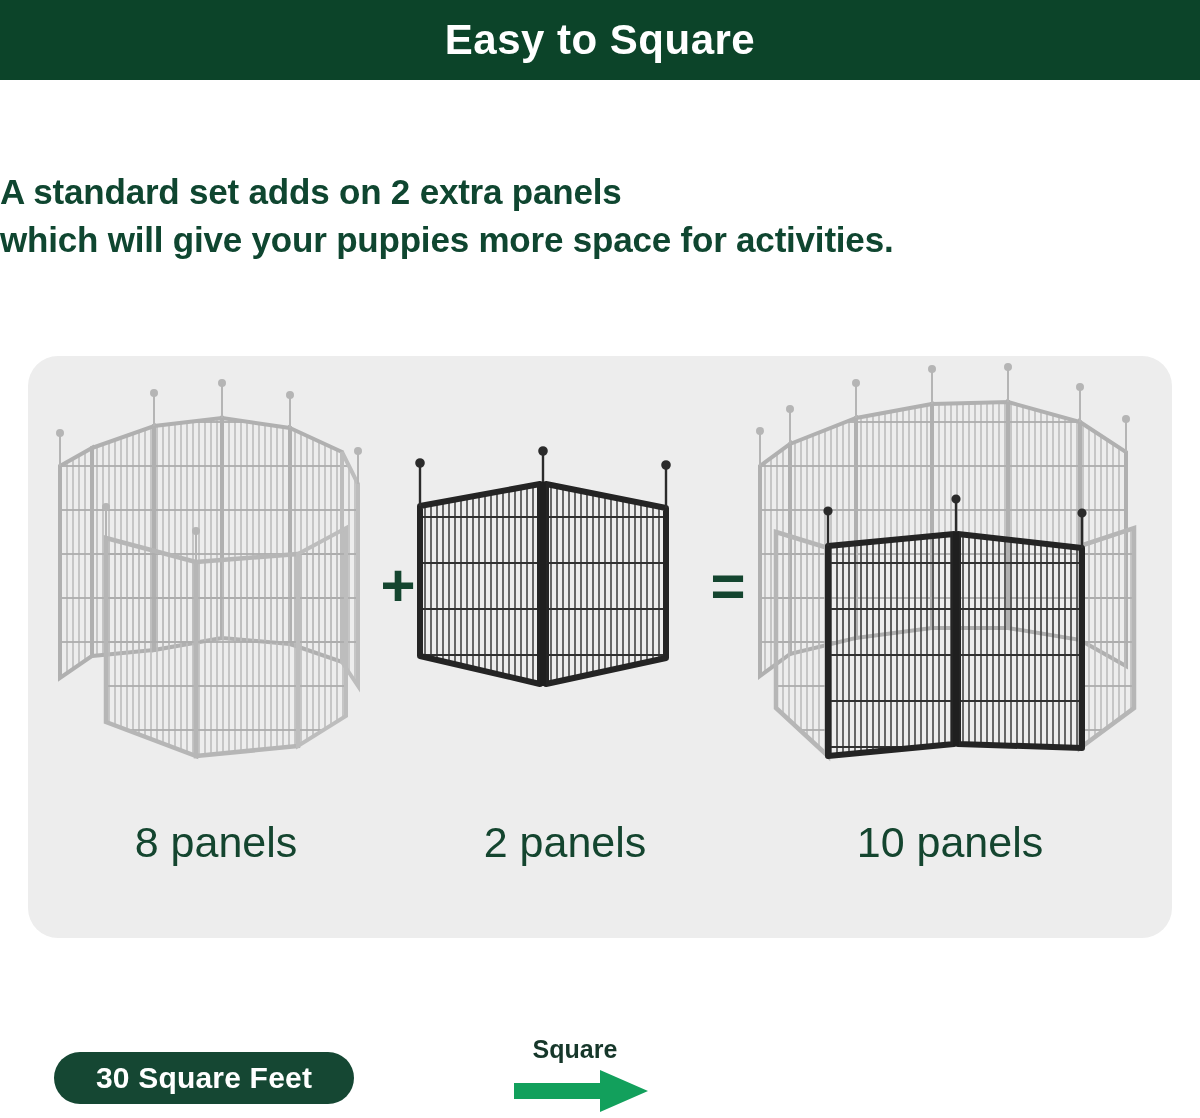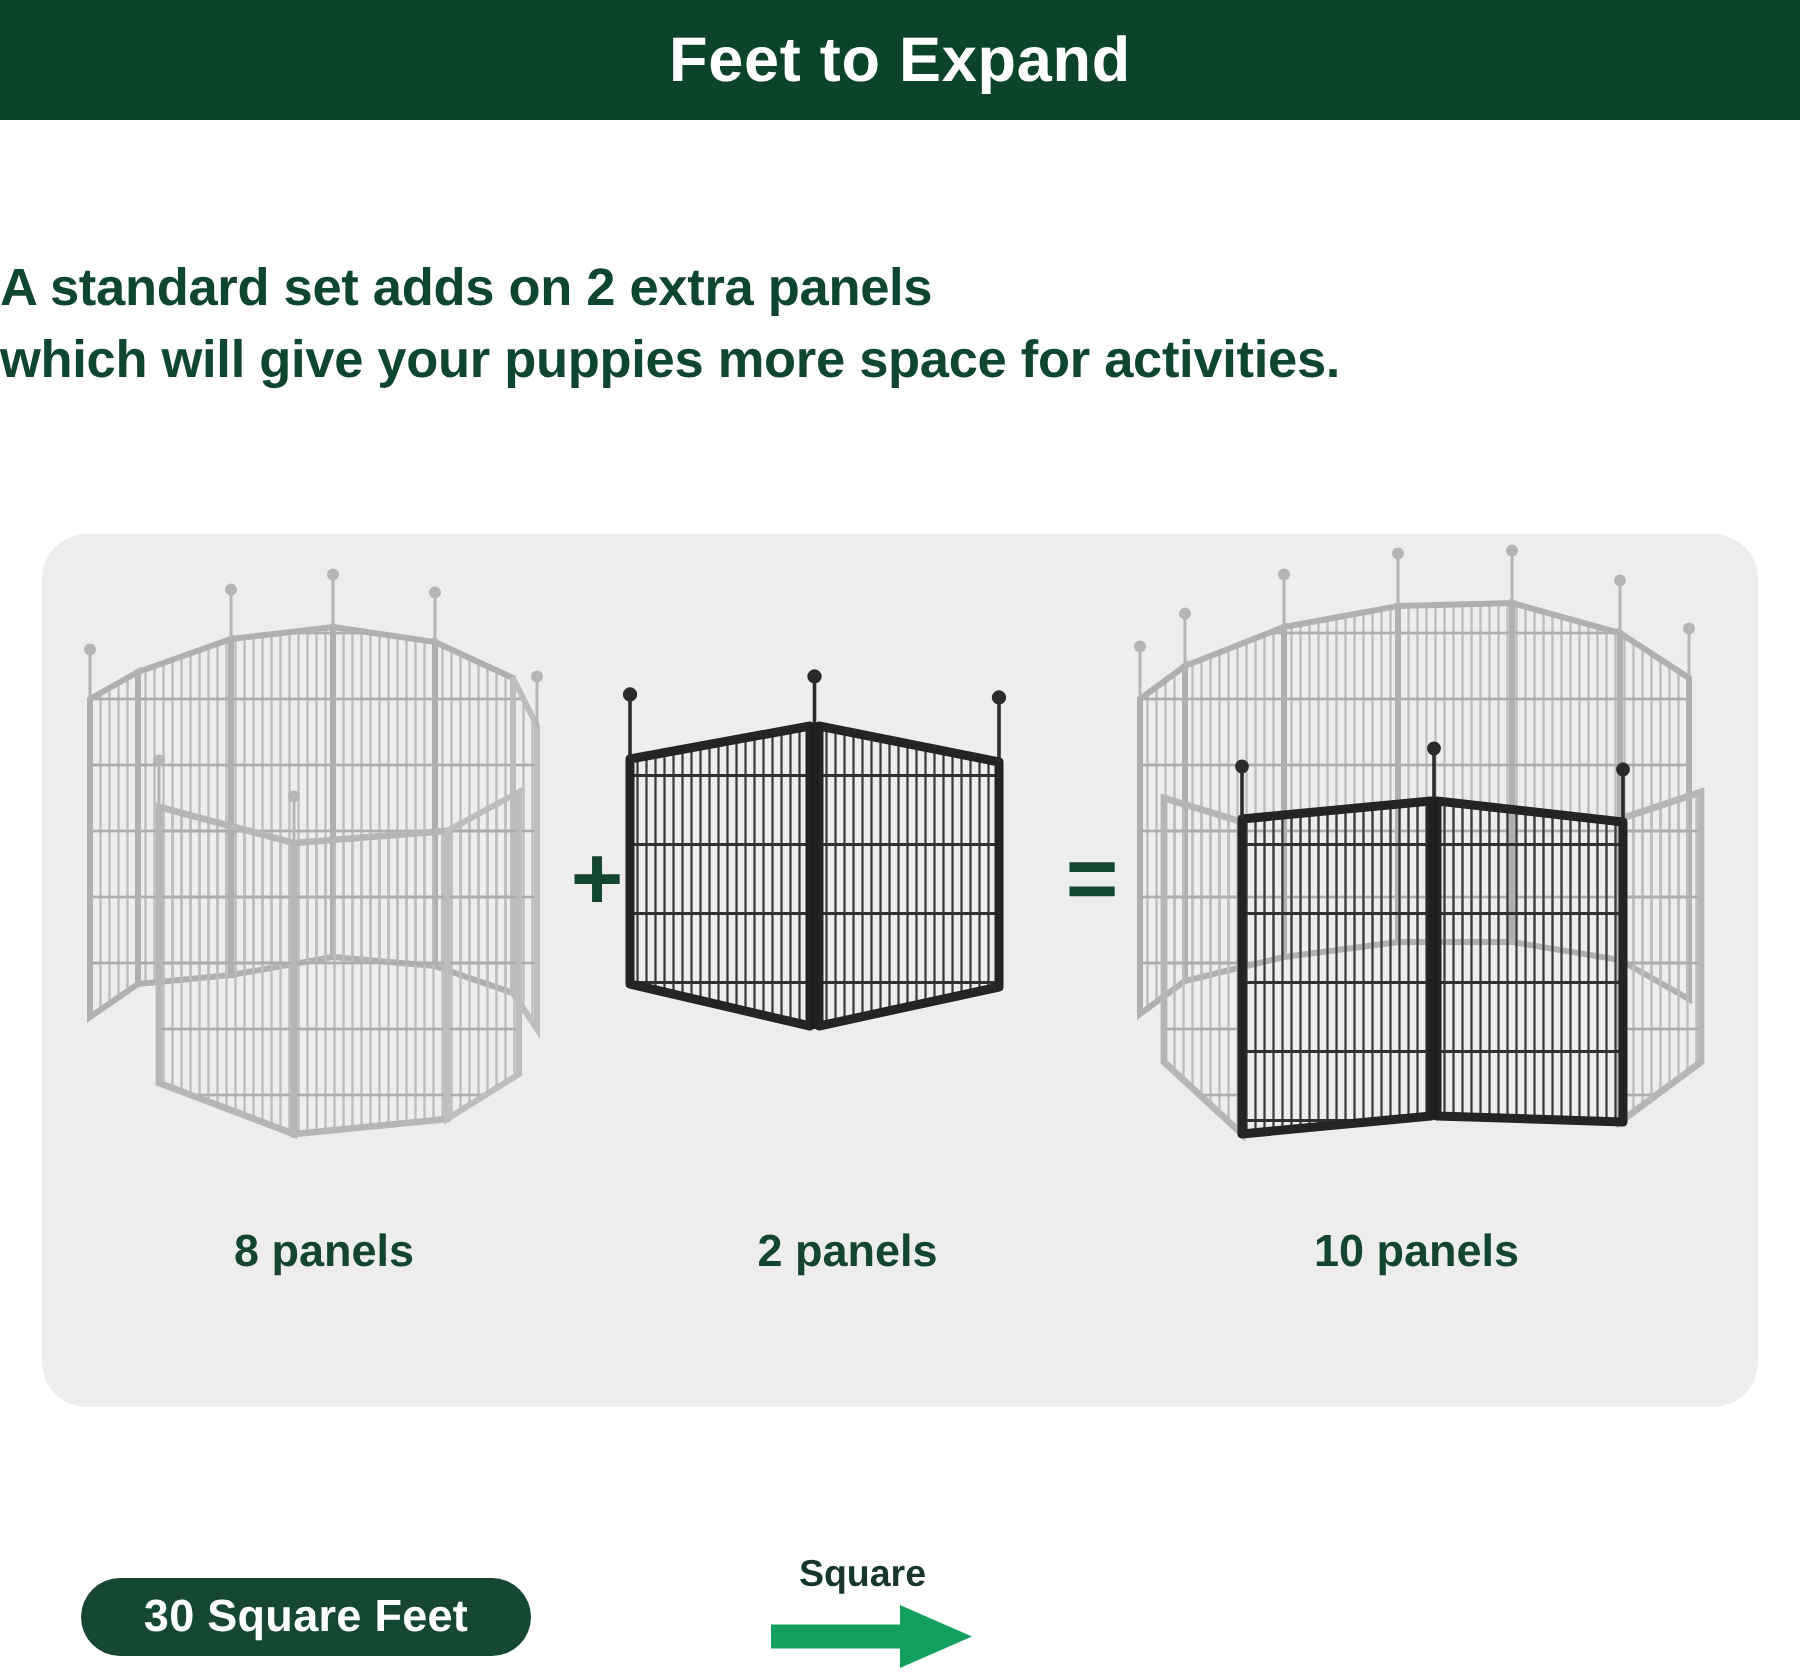--- a/index.html
+++ b/index.html
@@ -67,27 +67,27 @@
   }
   .op-plus  { left:348px; top:200px; width:44px; text-align:center;}
   .op-equal { left:676px; top:200px; width:48px; text-align:center;}
 
   .panel-captions{
     position:absolute; left:0; top:462px; width:1144px; height:70px;
   }
   .caption{
     position:absolute; top:0;
     color:#14452f;
-    font-size:30px;
-    font-weight:bold;
+    font-size:43px;
+    font-weight:normal;
     white-space:nowrap;
   }
   .cap-8  { left:68px;  width:240px; text-align:center;}
   .cap-2  { left:437px; width:200px; text-align:center;}
-  .cap-10 { left:848px; width:252px; text-align:left;}
+  .cap-10 { left:796px; width:252px; text-align:center;}
 
   
   .footer{
     position:absolute; left:0; top:1036px; width:1200px; height:82px;
   }
   .badge{
     position:absolute; top:16px;
     height:52px;
     background:#154733;
     border-radius:26px;
@@ -114,21 +114,21 @@
     white-space:nowrap;
   }
   .expand-arrow{
     position:absolute; left:14px; top:34px;
   }
 </style>
 </head>
 <body>
 
 <div class="header-bar">
-  <div class="header-title">Feet to Expand</div>
+  <div class="header-title">Easy to Square</div>
 </div>
 
 <div class="subtitle">
   <span class="line">A  standard set adds on 2 extra panels</span>
   <span class="line">which will give your puppies more space for activities.</span>
 </div>
 
 <div class="card">
 
   <div class="pens-row">

